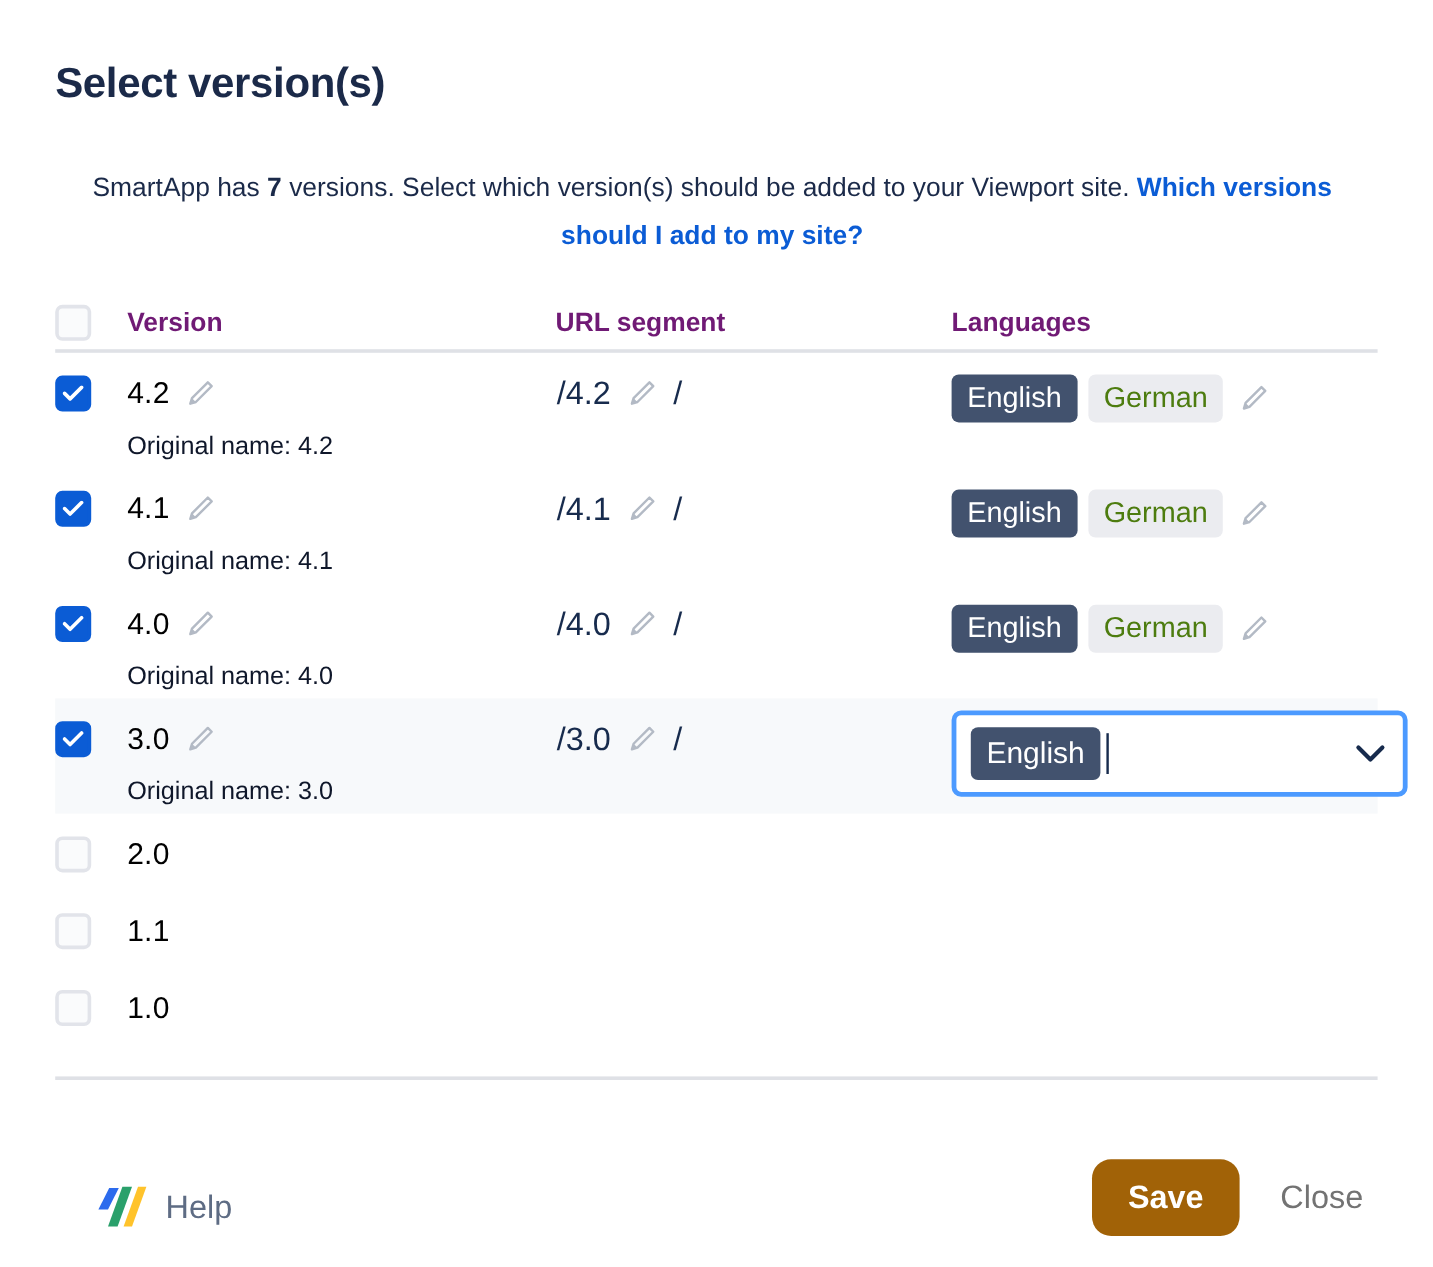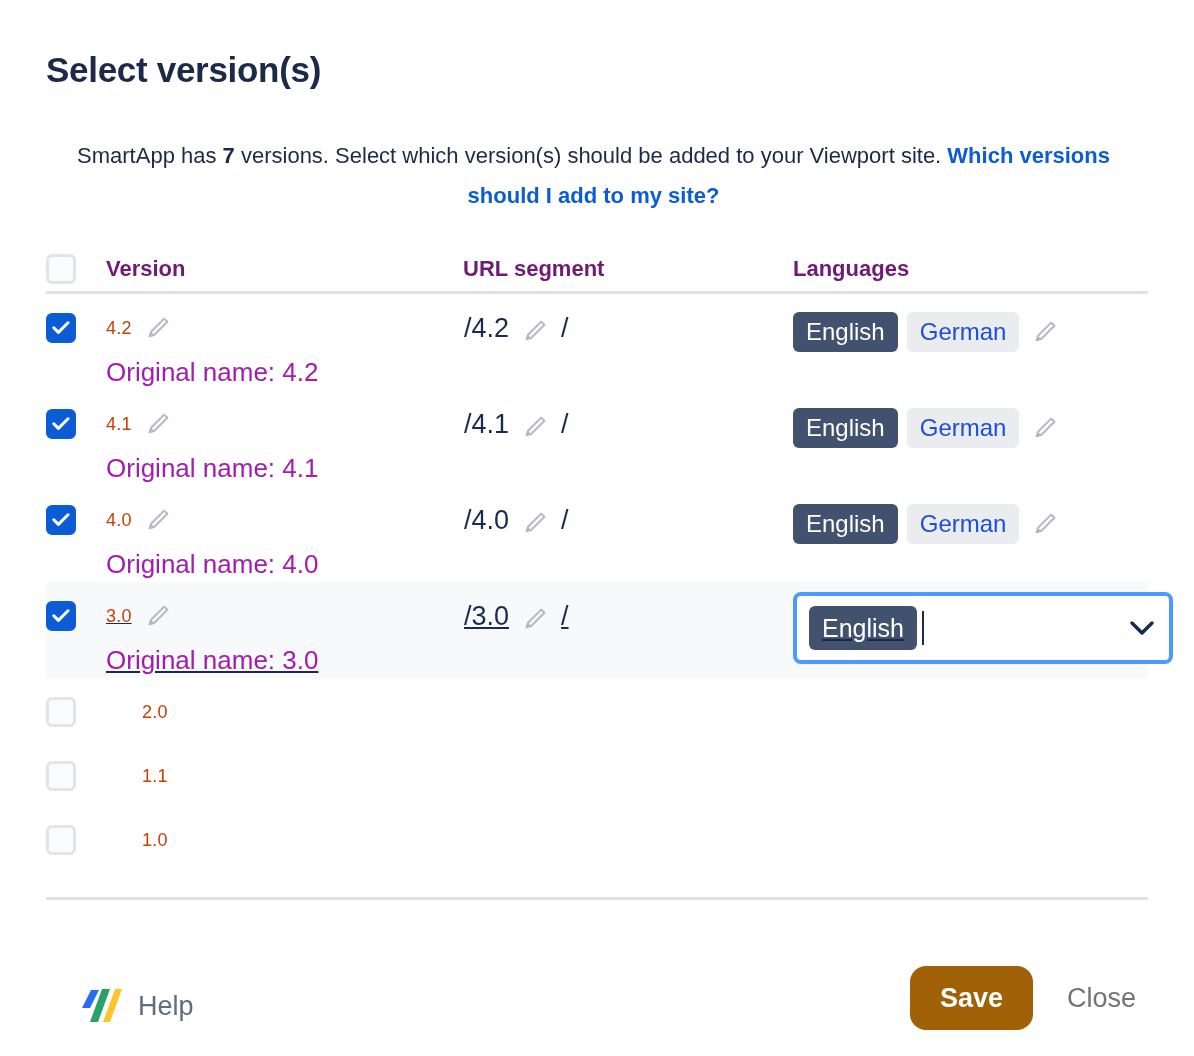--- a/index.html
+++ b/index.html
@@ -76,23 +76,22 @@
   .col-lang { flex: 1 1 auto; }
 
   .trow {
     display: flex;
     align-items: flex-start;
     min-height: 96px;
     padding-top: 14px;
   }
   .trow.active {
     background: #F7F9FB;
-    text-decoration: underline;
-  }
-  .trow.short { min-height: 64px; gap: 36px; }
+  }
+  .trow.short { min-height: 64px; }
 
   .cell-top {
     display: flex;
     align-items: center;
     height: 40px;
   }
 
   
   .cb {
     width: 30px;
@@ -114,46 +113,46 @@
   }
   .cb.on svg { display: block; }
   .cb-wrap {
     height: 40px;
     display: flex;
     align-items: center;
   }
 
   
   .version-name {
-    font-size: 18px;
+    font-size: 25px;
     line-height: 32px;
-    color: #c2410c;
+    color: #000000;
     letter-spacing: 0.2px;
   }
   .orig-name {
-    font-size: 26px;
+    font-size: 21px;
     line-height: 28px;
-    color: #a21caf;
+    color: #0f172a;
     padding-top: 10px;
   }
   .pencil {
     margin-left: 13px;
     display: inline-flex;
     align-items: center;
     cursor: pointer;
   }
   .pencil svg { display: block; }
 
   
   .url-seg {
     font-size: 27px;
     line-height: 32px;
     color: #172B4D;
     display: flex;
-    align-items: flex-end;
+    align-items: center;
   }
   .slash { color: #172B4D; }
   .url-val { padding-left: 1px; }
   .slash-end { margin-left: 13px; }
 
   
   .lang-row {
     display: flex;
     align-items: center;
     padding-top: 4px;
@@ -166,21 +165,21 @@
     border-radius: 6px;
     font-size: 24px;
     line-height: 40px;
   }
   .tag.primary {
     background: #42526E;
     color: #FFFFFF;
   }
   .tag.muted {
     background: #EBECF0;
-    color: #1d4ed8;
+    color: #4d7c0f;
     margin-left: 9px;
   }
 
   
   .lang-select {
     display: flex;
     align-items: center;
     width: 380px;
     height: 72px;
     border: 4px solid #4C9AFF;

